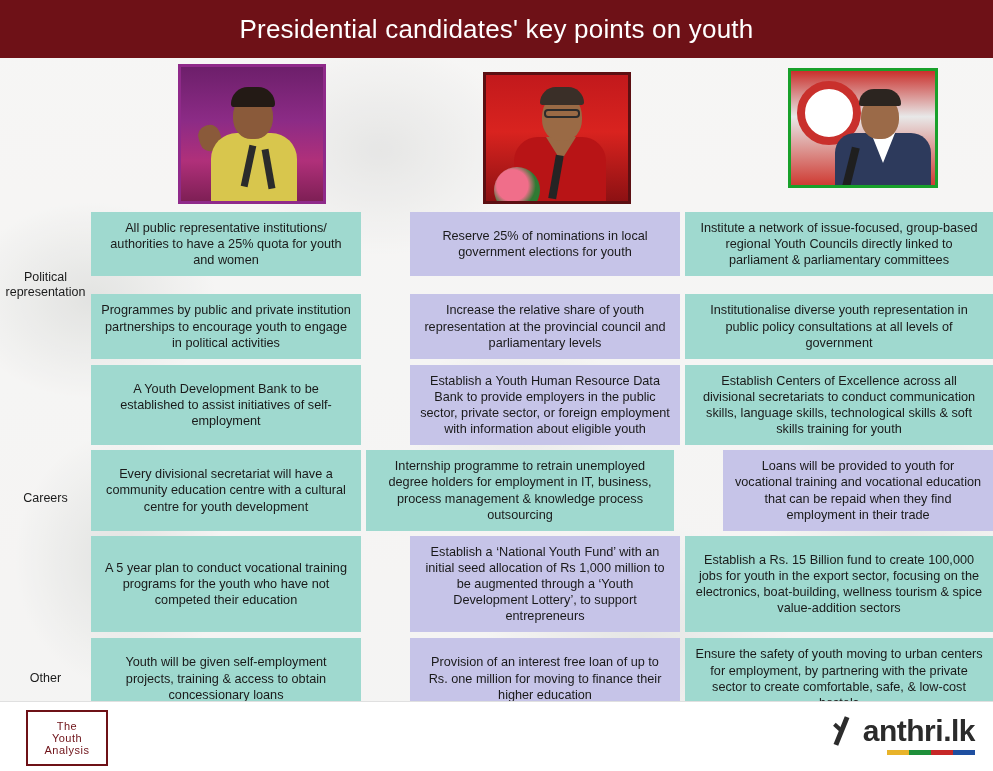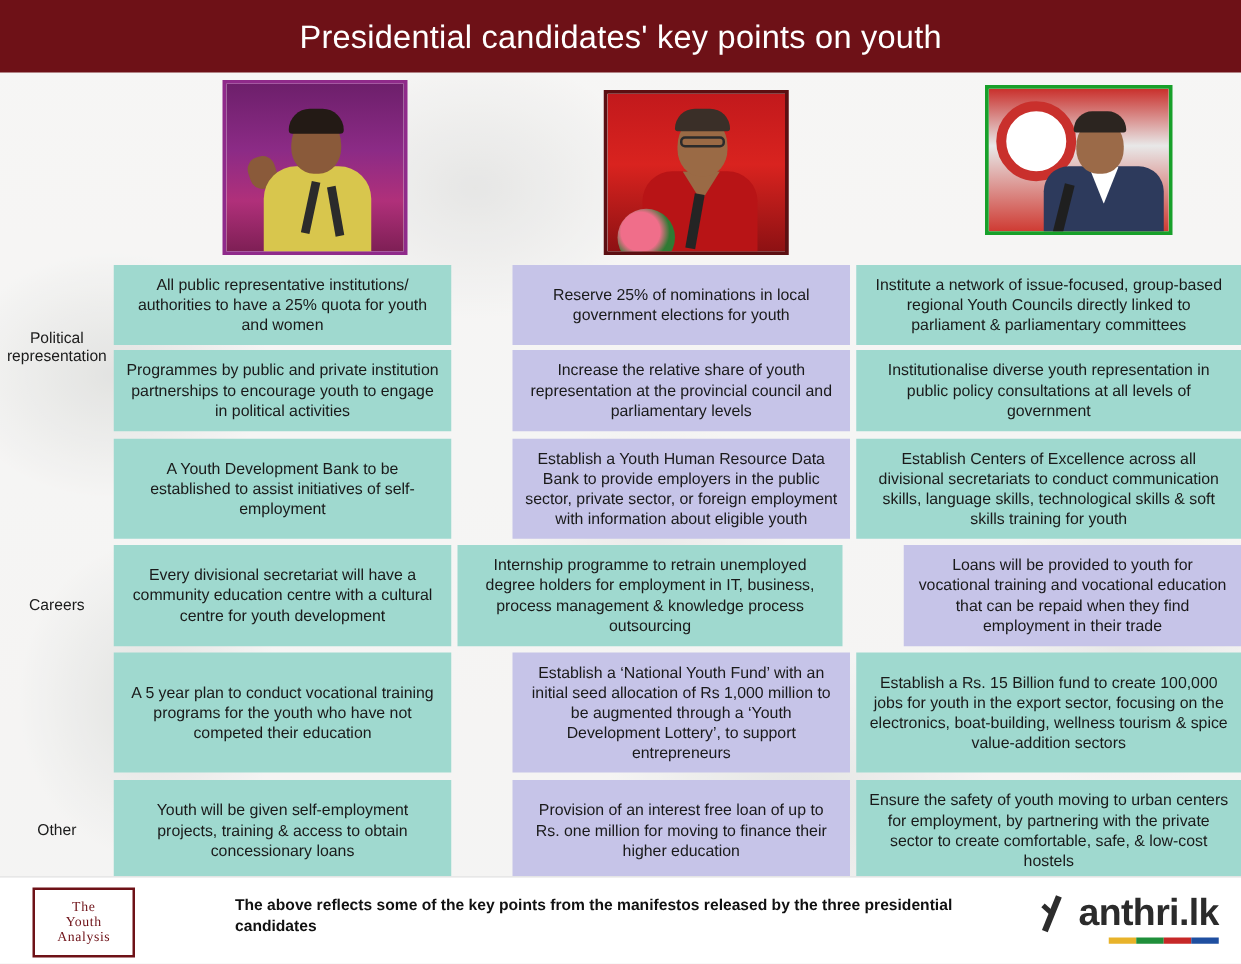--- a/index.html
+++ b/index.html
@@ -132,21 +132,21 @@
     border-top: 1px solid #e0e0e0;
   }
   .footer-note {
     position: absolute; left: 188px; top: 14px; width: 610px;
     font-size: 12.5px; font-weight: bold; color: #111; line-height: 1.35;
   }
   .logo-left {
     position: absolute; left: 26px; top: 8px; width: 82px; height: 56px;
     border: 2px solid #6e1117; color: #6e1117;
     display: flex; flex-direction: column; align-items: center; justify-content: center;
-    font-family: Liberation Serif, serif;
+    font-family: Liberation Sans, sans-serif;
     line-height: 1.12;
   }
   .logo-left span { font-size: 11px; letter-spacing: 0.5px; }
   .logo-right {
     position: absolute; right: 18px; top: 12px;
     display: flex; align-items: center; gap: 2px;
   }
   .tick { width: 30px; height: 34px; position: relative; }
   .tick:before {
     content: ""; position: absolute; left: 2px; top: 12px;
@@ -208,21 +208,21 @@
 
   <div class="grid">
 
     <div class="row block">
       <div class="rowlabel">
         <div>
           <div>Political</div>
           <div>representation</div>
         </div>
       </div>
-      <div style="display:flex;flex-direction:column;gap:4px;">
+      <div style="display:flex;flex-direction:column;gap:18px;">
         <div class="cells">
           <div class="cell teal">All public representative institutions/ authorities to have a 25% quota for youth and women</div>
           <div class="cell lav">Reserve 25% of nominations in local government elections for youth</div>
           <div class="cell c3 teal">Institute a network of issue-focused, group-based regional Youth Councils directly linked to parliament &amp; parliamentary committees</div>
         </div>
         <div class="cells">
           <div class="cell teal">Programmes by public and private institution partnerships to encourage youth to engage in political activities</div>
           <div class="cell lav">Increase the relative share of youth representation at the provincial council and parliamentary levels</div>
           <div class="cell c3 teal">Institutionalise diverse youth representation in public policy consultations at all levels of government</div>
         </div>
@@ -262,21 +262,20 @@
     </div>
 
   </div>
 
   <div class="footer">
     <div class="logo-left">
       <span>The</span>
       <span>Youth</span>
       <span>Analysis</span>
     </div>
-    <div class="footer-note">The above reflects some of the key points from the manifestos released by the three presidential candidates</div>
     <div class="logo-right">
       <span class="tick"></span>
       <span class="brand">anthri.lk</span>
     </div>
     <div class="brandbar">
       <i style="background:#e8b32a"></i>
         <i style="background:#1f8f3a"></i>
         <i style="background:#c62828"></i>
         <i style="background:#1f4fa0"></i>
     </div>

